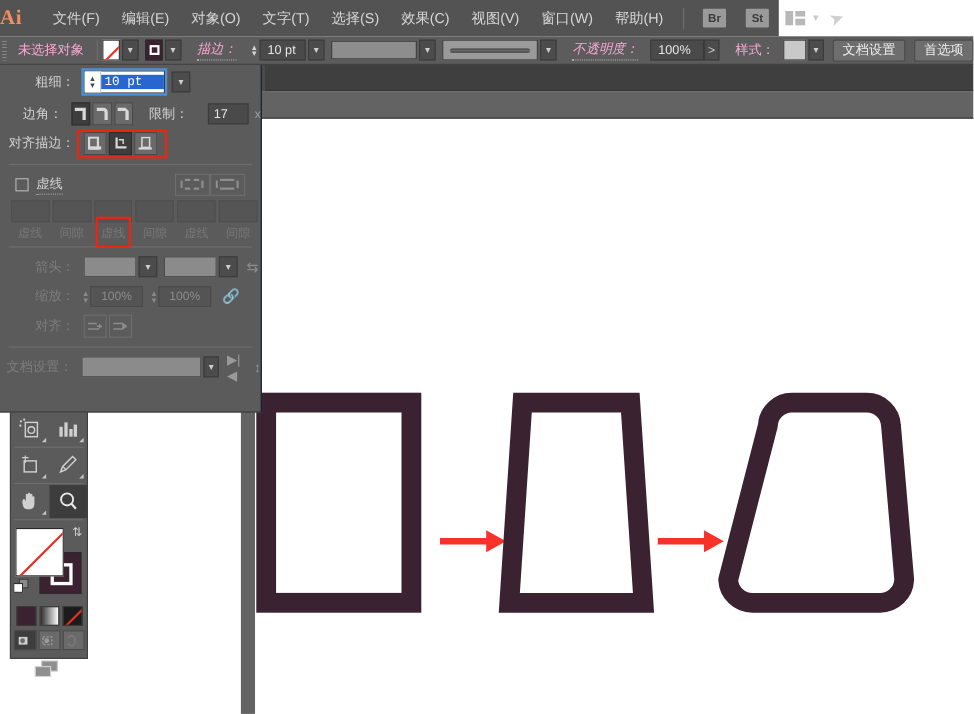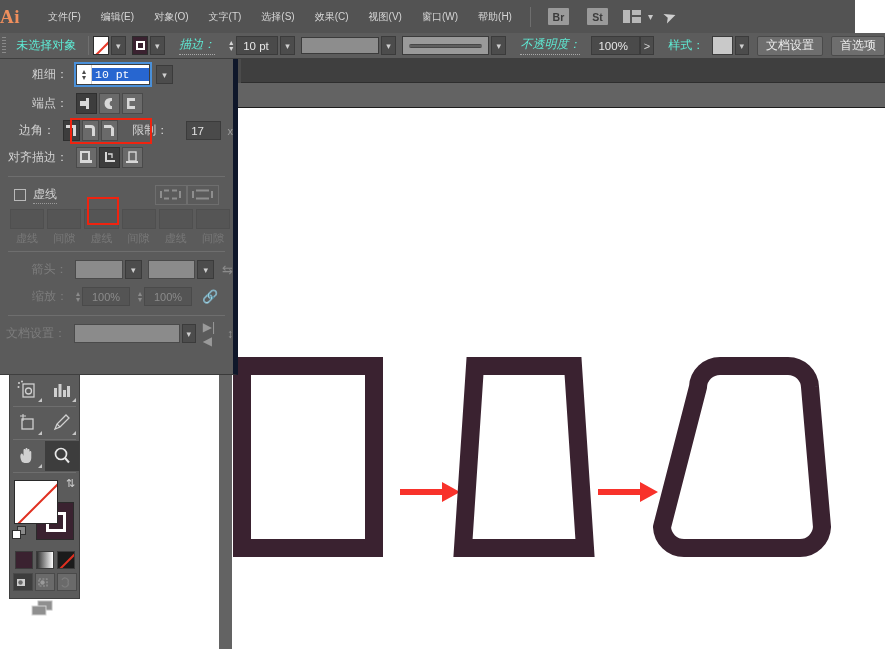--- a/index.html
+++ b/index.html
@@ -6,32 +6,32 @@
   html, body {
     width: 885px; height: 649px;
     font-family: "Liberation Sans", "DejaVu Sans", sans-serif;
     background: #ffffff;
     overflow: hidden;
   }
   #app { position: relative; width: 885px; height: 649px; }
 
   
   .menubar {
-    position: absolute; left: 0; top: 0; width: 855px; height: 33px;
+    position: absolute; left: 0; top: 0; width: 708px; height: 33px;
     background: #535353;
     display: flex; align-items: center;
   }
   .ai-logo {
     width: 34px; height: 33px; display: flex; align-items: center;
     justify-content: center; color: #f08f5d; font-size: 19px;
     font-weight: bold; font-family: "Liberation Serif", serif;
     letter-spacing: .5px;
   }
   .menu-item {
-    color: #d6d6d6; font-size: 10px; padding: 0 10px; height: 33px;
+    color: #d6d6d6; font-size: 13px; padding: 0 10px; height: 33px;
     display: flex; align-items: center; white-space: nowrap;
   }
   .mb-spacer { flex: 0 0 18px; }
   .mb-right { margin-left: auto; display: flex; align-items: center; height: 33px; }
   .mb-sep { width: 1px; height: 20px; background: #6e6e6e; margin: 0 8px; }
   .sq-btn {
     width: 21px; height: 17px; background: #9a9a9a; color: #3b3b3b;
     font-size: 10.5px; display: flex; align-items: center; justify-content: center;
     margin: 0 9px; border-radius: 1px; font-weight: bold;
   }
@@ -42,21 +42,21 @@
 
   
   .controlbar {
     position: absolute; left: 0; top: 33px; width: 885px; height: 26px;
     background: #5c5c5c; display: flex; align-items: center;
     border-bottom: 1px solid #3f3f3f;
   }
   .grip { width: 10px; height: 26px; display:flex; align-items:center; justify-content:center; }
   .grip span { display:block; width:4px; height:18px;
     background: repeating-linear-gradient(to bottom,#8a8a8a 0 1px,transparent 1px 3px); }
-  .cb-label { color: #5eead4; font-size: 12px; margin: 0 8px; white-space: nowrap; }
+  .cb-label { color: #f9a8d4; font-size: 12px; margin: 0 8px; white-space: nowrap; }
   .cb-label.dotted { border-bottom: 1px dotted #a9a9a9; padding-bottom:1px;font-style:italic; }
   .cb-sep { width:1px; height:19px; background:#6f6f6f; margin:0 4px; }
   .swatch-none {
     width: 19px; height: 19px; background: #fff; border: 1px solid #2c2c2c;
     position: relative; overflow:hidden;
   }
   .swatch-none::after {
     content:''; position:absolute; left:-4px; top:8.5px; width:28px; height:2px;
     background:#e8392a; transform: rotate(-45deg);
   }
@@ -95,21 +95,21 @@
     background:#3f3f3f; border-bottom:1px solid #2e2e2e;}
   .tabstrip-grip { position:absolute; left:0; top:0; width:9px; height:24px; background:#4b4b4b; }
   .ruler-h { position:absolute; left:232px; top:83px; width:653px; height:25px;
     background:#636363; border-bottom:1px solid #1d1d1d; }
   .canvas { position:absolute; left:232px; top:108px; width:653px; height:541px; background:#ffffff; }
   .ruler-v { position:absolute; left:219px; top:108px; width:13px; height:541px; background:#636363; }
 
   
   .stroke-panel {
     position:absolute; left:0; top:59px; width:238px; height:316px;
-    background:#5b5b5b; border-right:5px solid #0f172a; border-bottom:1px solid #3a3a3a;
+    background:#5b5b5b; border-right:1px solid #0f172a; border-bottom:1px solid #3a3a3a;
   }
   .row { display:flex; align-items:center; height:27px; padding-left:6px; }
   .rlabel { color:#d2d2d2; font-size:12px; width:62px; text-align:right; margin-right:8px; white-space:nowrap; }
   .rlabel.dim { color:#7d7d7d; }
   .weight-wrap {
     display:flex; align-items:center; height:21px; background:#ffffff;
     border:1px solid #3d3d3d; outline:2px solid #4a90d9; width:74px;
   }
   .weight-step { width:15px; display:flex; flex-direction:column; align-items:center;
     justify-content:center; color:#4a4a4a; font-size:8px; line-height:6px; background:#ffffff;
@@ -297,40 +297,20 @@
         <div class="weight-step">
             <span>▴</span>
             <span>▾</span>
           </div>
         <div class="weight-val">10 pt</div>
       </div>
       <div class="dd" style="margin-left:6px">▾</div>
     </div>
     <div class="redbox" style="left:70px; top:59px; width:82px; height:26px;"></div>
 
-    <div class="row">
-      <div class="rlabel">端点：</div>
-      <div class="iconbtn sel">
-        <svg width="15" height="13">
-            <rect x="1" y="4" width="6" height="5" fill="#d8d8d8"></rect>
-            <rect x="7" y="1" width="3" height="11" fill="#d8d8d8"></rect>
-          </svg>
-      </div>
-      <div class="iconbtn">
-        <svg width="15" height="13">
-            <path d="M8 1 A5.5 5.5 0 0 0 8 12 L10 12 L10 9 L9 9 A3 3 0 0 1 9 4 L10 4 L10 1 Z" fill="#d8d8d8"></path>
-          </svg>
-      </div>
-      <div class="iconbtn">
-        <svg width="15" height="13">
-            <rect x="2" y="1" width="8" height="11" fill="#d8d8d8"></rect>
-            <rect x="4.5" y="4" width="6" height="5" fill="#6a6a6a"></rect>
-          </svg>
-      </div>
-    </div>
 
     <div class="row">
       <div class="rlabel">边角：</div>
       <div class="iconbtn sel">
         <svg width="15" height="13">
             <path d="M2 1 L12 1 L12 12 L9 12 L9 4 L2 4 Z" fill="#d8d8d8"></path>
           </svg>
       </div>
       <div class="iconbtn">
         <svg width="15" height="13">
@@ -428,20 +408,35 @@
       <div class="smallbox">100%</div>
       <div style="width:8px"></div>
       <div class="stepper" style="margin:0 2px 0 0;color:#8b8b8b">
           <span>▴</span>
           <span>▾</span>
         </div>
       <div class="smallbox">100%</div>
       <div style="margin-left:10px;color:#8b8b8b;font-size:13px">🔗</div>
     </div>
 
+    <div class="row">
+      <div class="rlabel dim">对齐：</div>
+      <div class="iconbtn" style="background:#5b5b5b;border-color:#6e6e6e">
+        <svg width="15" height="11">
+            <path d="M1 3 L9 3 M1 8 L11 8 M9 5.5 L13 5.5" stroke="#8b8b8b" stroke-width="1.4" fill="none"></path>
+            <path d="M11 3 L14 5.5 L11 8" fill="#8b8b8b"></path>
+          </svg>
+      </div>
+      <div class="iconbtn" style="background:#5b5b5b;border-color:#6e6e6e">
+        <svg width="15" height="11">
+            <path d="M1 3 L10 3 M1 8 L10 8" stroke="#8b8b8b" stroke-width="1.4" fill="none"></path>
+            <path d="M9 2 L14 5.5 L9 9" fill="#8b8b8b"></path>
+          </svg>
+      </div>
+    </div>
 
     <div class="hr"></div>
 
     <div class="row">
       <div class="rlabel dim" style="width:72px">文档设置：</div>
       <div class="greydd wide"></div>
       <div class="dd">▾</div>
       <div style="margin-left:7px;color:#9a9a9a;font-size:12px">▶|◀</div>
       <div style="margin-left:7px;color:#9a9a9a;font-size:12px">↕</div>
     </div>

